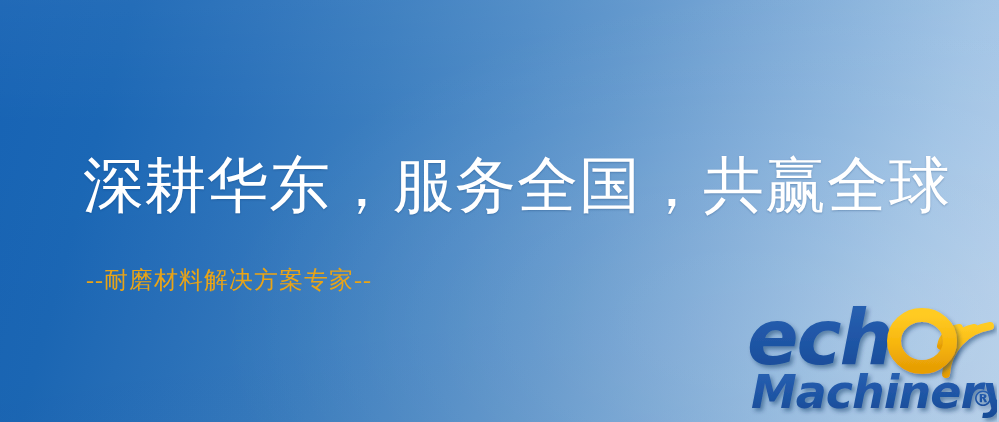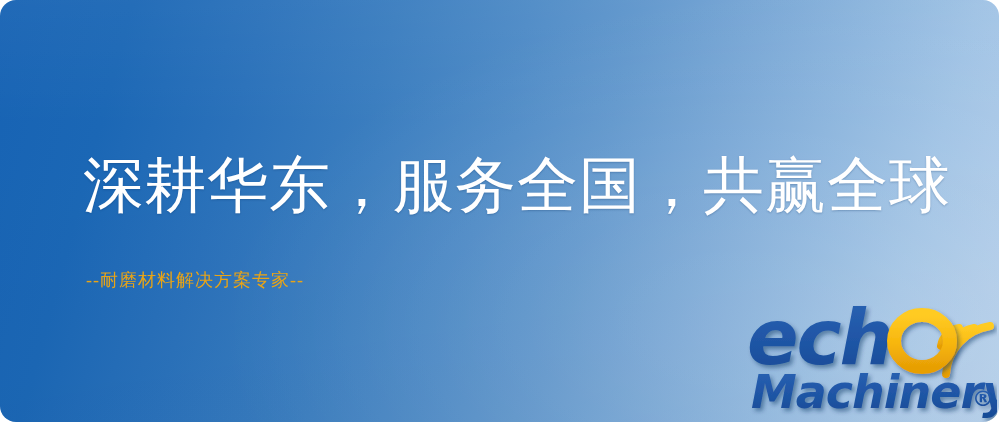--- a/index.html
+++ b/index.html
@@ -21,21 +21,20 @@
         #1b67b5 12%,
         #2a71ba 24%,
         #3a7dbf 36%,
         #4d8ac6 48%,
         #5f96cc 58%,
         #74a4d4 68%,
         #8ab4dd 79%,
         #9dc1e4 88%,
         #abc9e8 96%,
         #b0cdea 100%);
-    border-radius: 16px;
   }
   
   #banner::after {
     content: "";
     position: absolute;
     inset: 0;
     pointer-events: none;
     background:
       radial-gradient(120% 150% at 88% 78%, rgba(255,255,255,0.16) 0%, rgba(255,255,255,0.0) 55%),
       linear-gradient(to bottom, rgba(255,255,255,0.045) 0%, rgba(255,255,255,0) 30%, rgba(0,0,0,0.015) 100%);
@@ -53,21 +52,21 @@
     white-space: nowrap;
     text-shadow: 0 1px 2px rgba(10,50,100,0.28);
     z-index: 3;
   }
 
   .subtitle {
     position: absolute;
     left: 86px;
     top: 265px;
     font-family: "Liberation Serif", "DejaVu Serif", serif;
-    font-size: 18px;
+    font-size: 24px;
     line-height: 30px;
     letter-spacing: 1px;
     color: #e9a416;
     white-space: nowrap;
     z-index: 3;
   }
 
   
   .logo {
     position: absolute;

